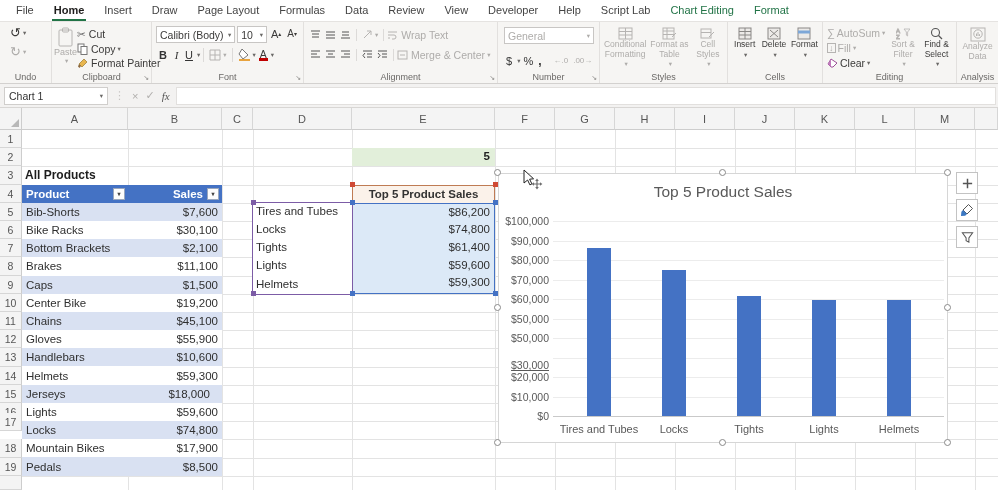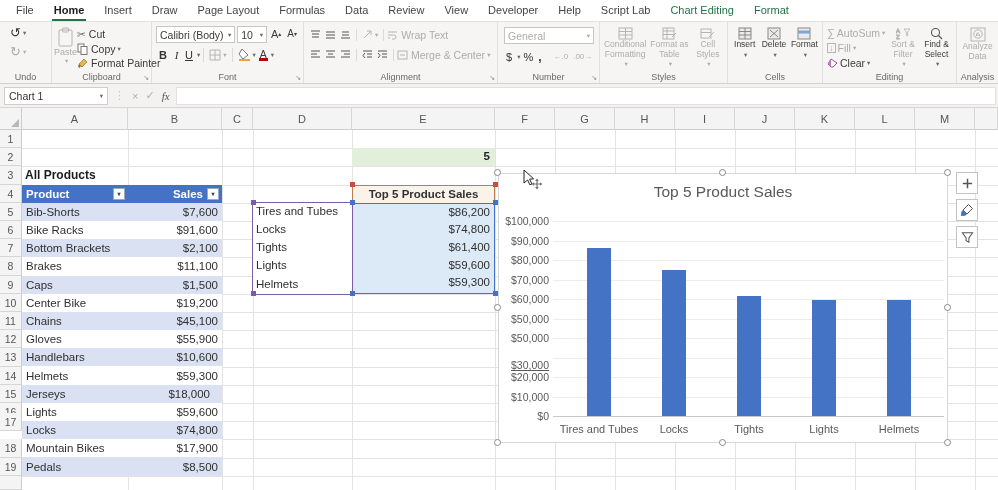--- a/index.html
+++ b/index.html
@@ -266,21 +266,21 @@
             <span>Merge &amp; Center</span>
               <span class="caret">▾</span>
           </div>
         </div>
       </div>
       <div class="glabel">Alignment</div>
       <div class="launcher">↘</div>
     </div>
 
     <div class="rgroup" style="width:102px">
-      <div class="gcontent" style="flex-direction:column; gap:5px; padding:2px 4px;">
+      <div class="gcontent" style="flex-direction:column; gap:5px; padding:2px 4px;justify-content:space-between;">
         <div class="combo gray" style="width:90px">
           <span>General</span>
             <span class="caret">▾</span>
         </div>
         <div style="display:flex; align-items:center; gap:1px;">
           <div class="icbtn" style="font-size:11px;">$</div>
           <span class="caret">▾</span>
           <div class="icbtn" style="font-size:11px;">%</div>
           <div class="icbtn" style="font-size:12px; font-weight:bold;">,</div>
           <div class="vdiv" style="height:12px;"></div>
@@ -517,21 +517,21 @@
             <div>Sales</div>
             <div class="fbtn">▾</div>
           </div>
         </div>
         <div class="ptable-row" style="height: 18.2px; align-items: center; background: rgb(217, 225, 242);">
           <div style="width: 106px; padding-left: 4px; overflow: hidden;">Bib-Shorts</div>
           <div style="width: 94px; text-align: right; padding-right: 4px;">$7,600</div>
         </div>
         <div class="ptable-row" style="height: 18.2px; align-items: center; background: rgb(255, 255, 255);">
           <div style="width: 106px; padding-left: 4px; overflow: hidden;">Bike Racks</div>
-          <div style="width: 94px; text-align: right; padding-right: 4px;">$91,600</div>
+          <div style="width: 94px; text-align: right; padding-right: 4px;">$30,100</div>
         </div>
         <div class="ptable-row" style="height: 18.2px; align-items: center; background: rgb(217, 225, 242);">
           <div style="width: 106px; padding-left: 4px; overflow: hidden;">Bottom Brackets</div>
           <div style="width: 94px; text-align: right; padding-right: 4px;">$2,100</div>
         </div>
         <div class="ptable-row" style="height: 18.2px; align-items: center; background: rgb(255, 255, 255);">
           <div style="width: 106px; padding-left: 4px; overflow: hidden;">Brakes</div>
           <div style="width: 94px; text-align: right; padding-right: 4px;">$11,100</div>
         </div>
         <div class="ptable-row" style="height: 18.2px; align-items: center; background: rgb(217, 225, 242);">

